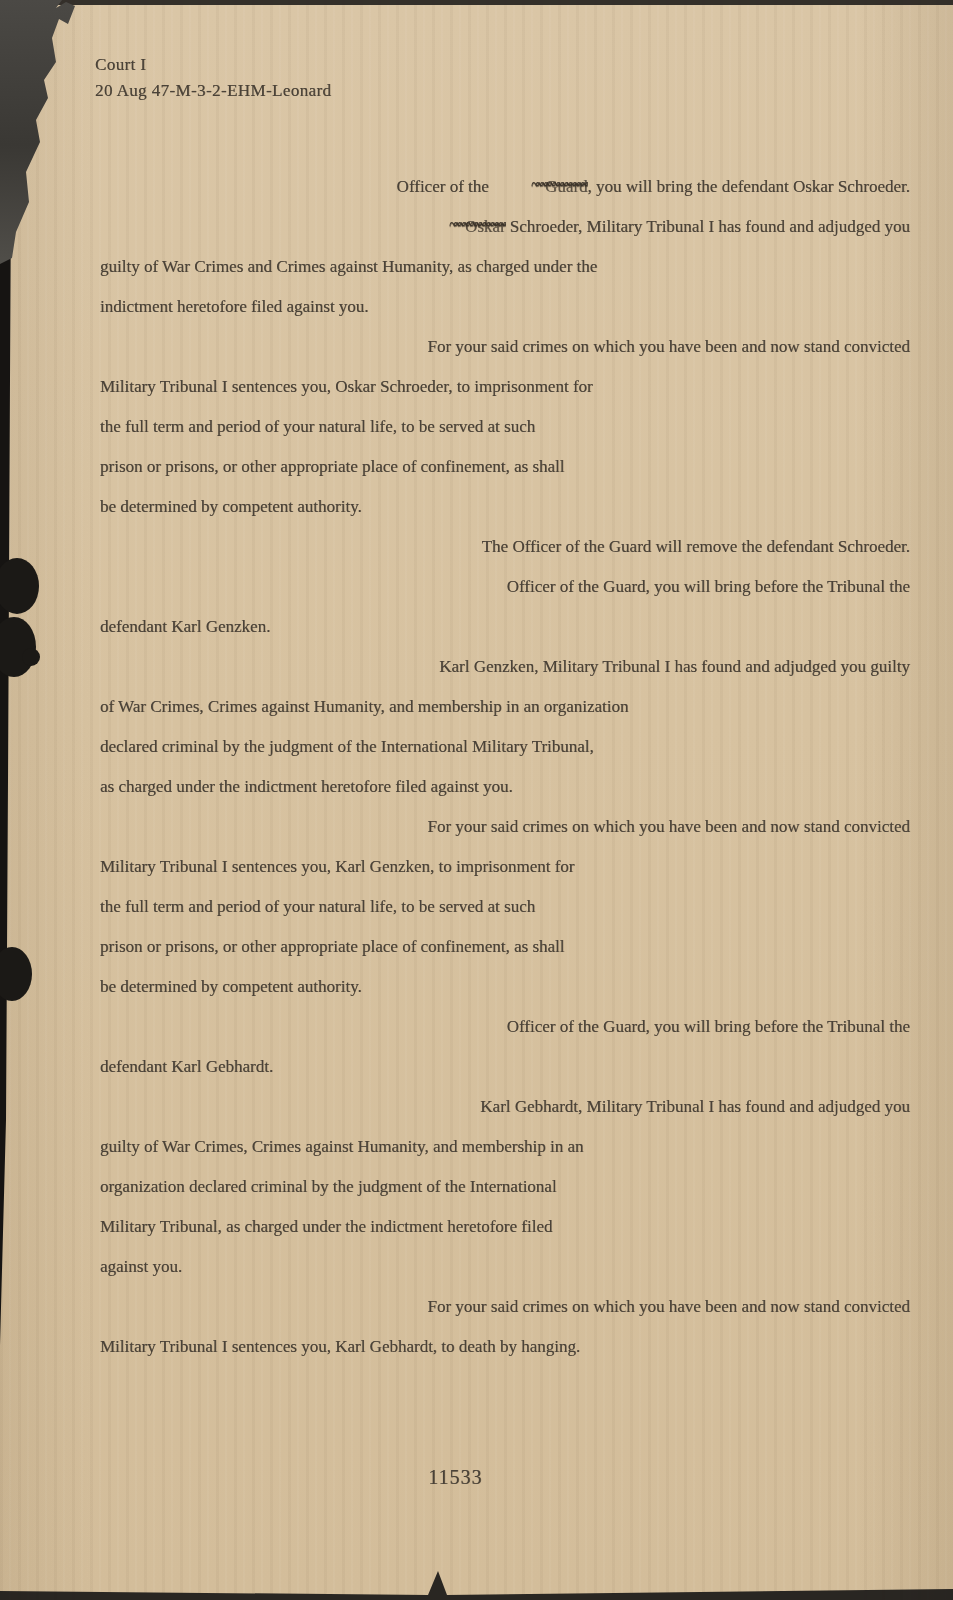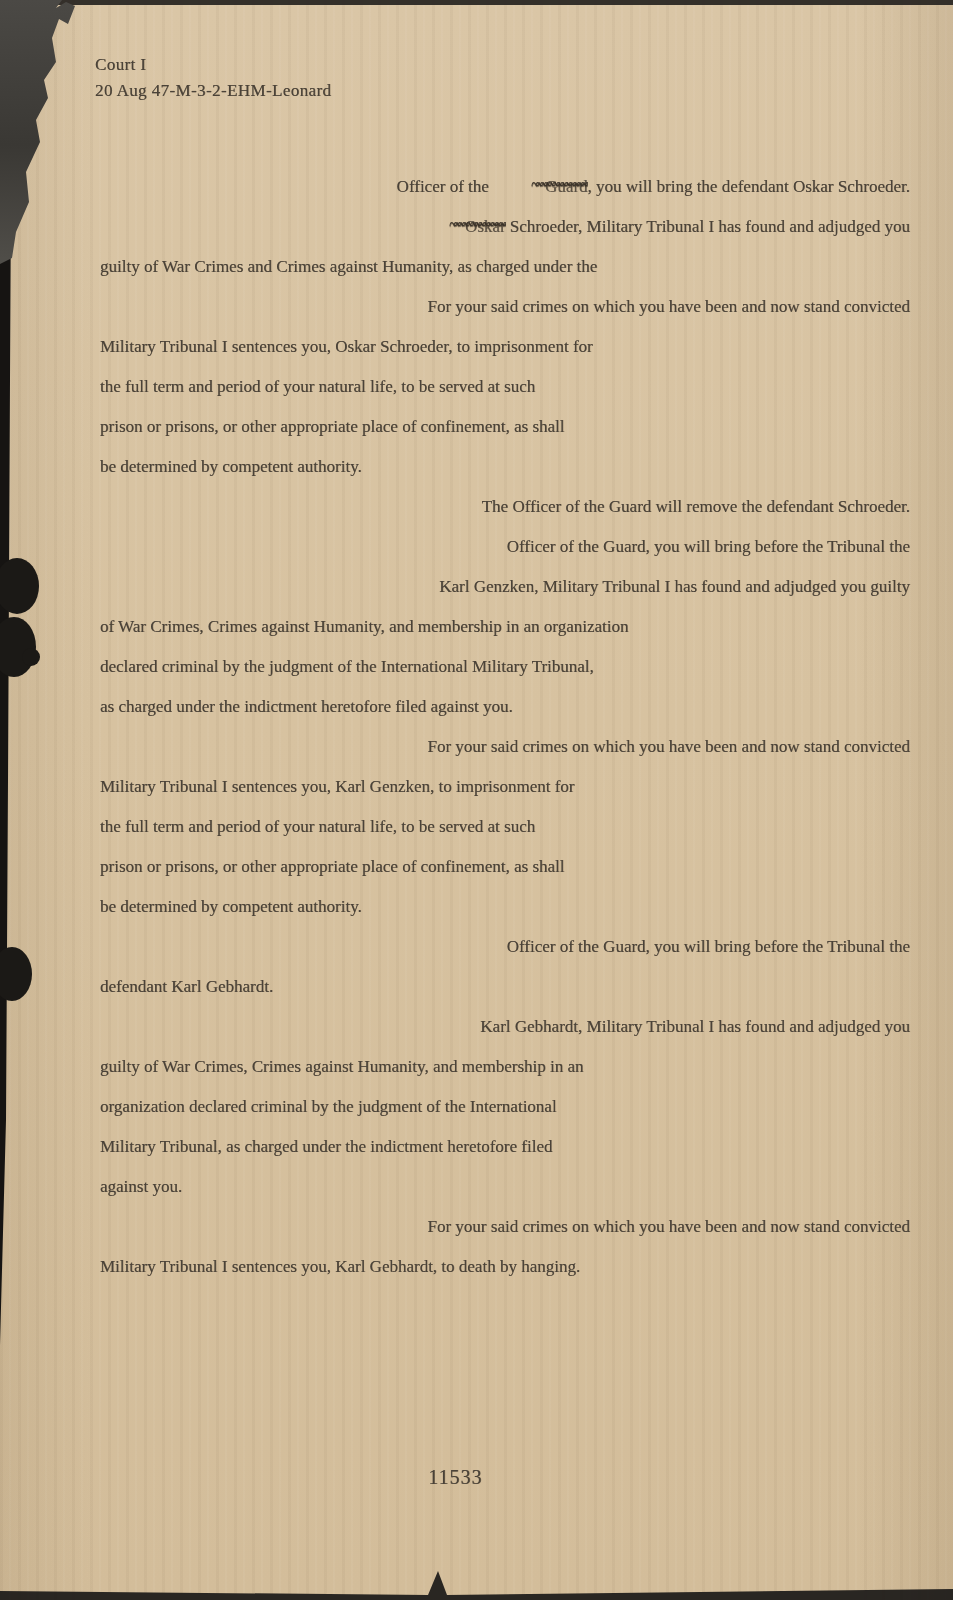--- a/index.html
+++ b/index.html
@@ -85,33 +85,35 @@
       <div>20 Aug 47-M-3-2-EHM-Leonard</div>
     </div>
 
     <div class="doc-body" id="doc-body">
         <div class="para">
           <div class="line first"><span>Officer of the </span><span class="smudge">Guard</span><span>, you will bring the defendant Oskar Schroeder.</span></div>
         </div>
         <div class="para">
           <div class="line first"><span class="smudge">Oskar</span><span> Schroeder, Military Tribunal I has found and adjudged you</span></div>
           <div class="line"><span>guilty of War Crimes and Crimes against Humanity, as charged under the</span></div>
+          <div class="line"><span>indictment heretofore filed against you.</span></div>
         </div>
         <div class="para">
           <div class="line first"><span>For your said crimes on which you have been and now stand convicted</span></div>
           <div class="line"><span>Military Tribunal I sentences you, Oskar Schroeder, to imprisonment for</span></div>
           <div class="line"><span>the full term and period of your natural life, to be served at such</span></div>
           <div class="line"><span>prison or prisons, or other appropriate place of confinement, as shall</span></div>
           <div class="line"><span>be determined by competent authority.</span></div>
         </div>
         <div class="para">
           <div class="line first"><span>The Officer of the Guard will remove the defendant Schroeder.</span></div>
         </div>
         <div class="para">
           <div class="line first"><span>Officer of the Guard, you will bring before the Tribunal the</span></div>
+          <div class="line"><span>defendant Karl Genzken.</span></div>
         </div>
         <div class="para">
           <div class="line first"><span>Karl Genzken, Military Tribunal I has found and adjudged you guilty</span></div>
           <div class="line"><span>of War Crimes, Crimes against Humanity, and membership in an organization</span></div>
           <div class="line"><span>declared criminal by the judgment of the International Military Tribunal,</span></div>
           <div class="line"><span>as charged under the indictment heretofore filed against you.</span></div>
         </div>
         <div class="para">
           <div class="line first"><span>For your said crimes on which you have been and now stand convicted</span></div>
           <div class="line"><span>Military Tribunal I sentences you, Karl Genzken, to imprisonment for</span></div>

